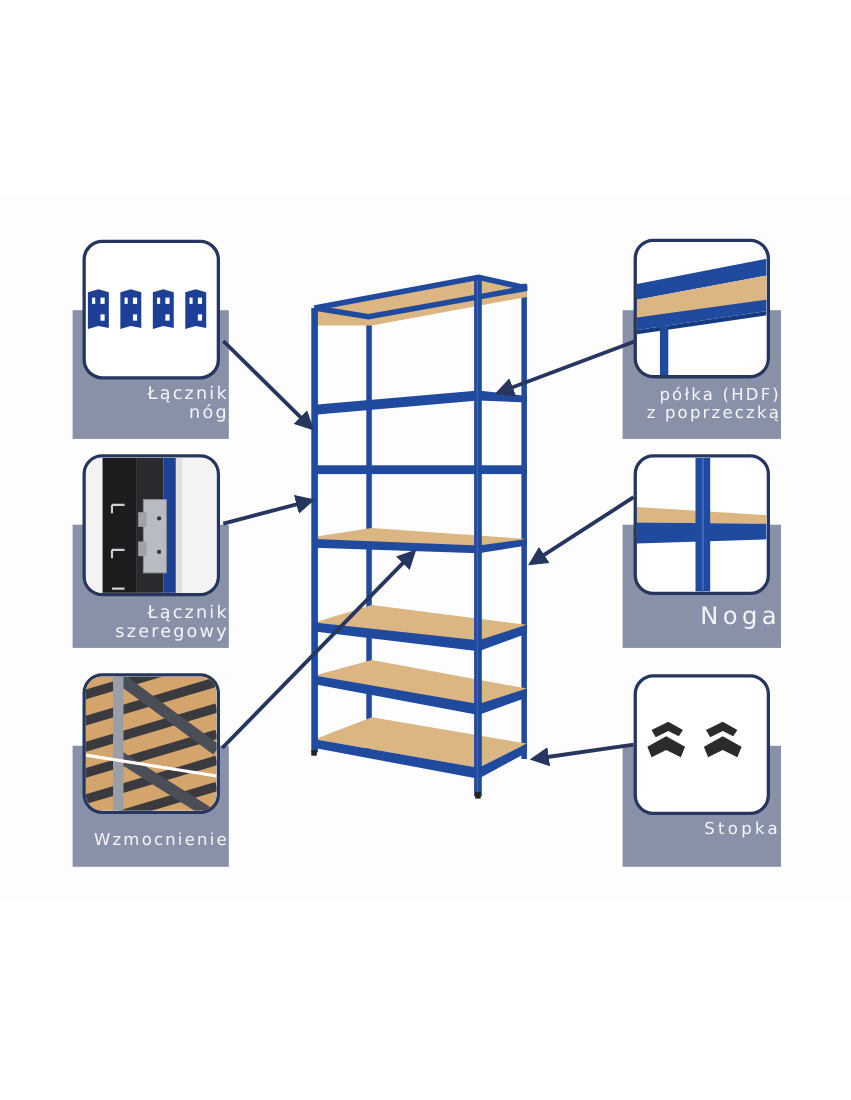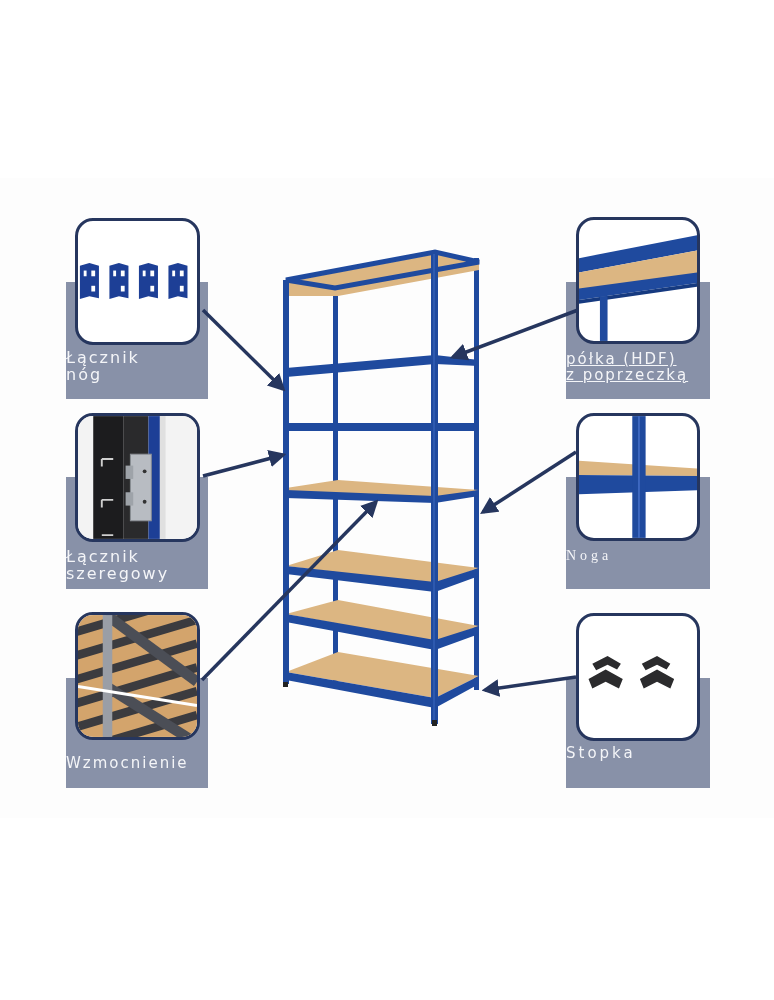--- a/index.html
+++ b/index.html
@@ -6,21 +6,21 @@
   body {
     width: 774px; height: 1000px; position: relative; overflow: hidden;
     background: #ffffff;
     font-family: "DejaVu Sans", sans-serif;
   }
   .bgband { position: absolute; left: 0; top: 178px; width: 774px; height: 640px; background: #fdfdfd; }
   .panel {
     position: absolute; background: #8891a8;
   }
   .label {
-    position: absolute; left: 0; right: 0; text-align: left;
+    position: absolute; left: 0; right: 0; text-align: right;
     color: #f4f5f8; letter-spacing: 2px; line-height: 1.05;
   }
   .card {
     position: absolute; width: 122px; height: 124px;
     background: #ffffff; border: 3px solid #26365e; border-radius: 18px;
     overflow: hidden; box-sizing: border-box;
   }
   .card svg { display: block; width: 100%; height: 100%; }
   #shelf, #arrows { position: absolute; left: 0; top: 0; }
 </style>
@@ -107,37 +107,37 @@
     <g stroke="#4b4e56" stroke-width="11">
       <line x1="30" y1="0" x2="125" y2="70"></line>
       <line x1="30" y1="75" x2="125" y2="135"></line>
     </g>
     <rect x="26" y="0" width="10" height="128" fill="#9a9ea6"></rect>
     <line x1="0" y1="75" x2="125" y2="95" stroke="#ffffff" stroke-width="3"></line>
   </svg>
 </div>
 
 <div class="panel" style="left:566px;top:282px;width:144px;height:117px;">
-  <div class="label" style="top:70px;font-size:15px;text-decoration:underline;">
+  <div class="label" style="top:70px;font-size:15px;">
     <div>półka (HDF)</div>
     <div>z poprzeczką</div>
   </div>
 </div>
 <div class="card" style="left:576px;top:217px;width:124px;height:127px;">
   <svg viewBox="0 0 124 127">
     <polygon points="0,40 124,16 124,32 0,55" fill="#1f4a9e"></polygon>
     <polygon points="0,55 124,32 124,60 0,78" fill="#dcb682"></polygon>
     <polygon points="0,72 124,55 124,66 0,84" fill="#1f4a9e"></polygon>
     <polygon points="0,84 124,66 124,70 0,88" fill="#163a80"></polygon>
     <rect x="22" y="80" width="8" height="47" fill="#1f4a9e"></rect>
   </svg>
 </div>
 
 <div class="panel" style="left:566px;top:477px;width:144px;height:112px;">
-  <div class="label" style="top:72px;font-size:14px;letter-spacing:4px;font-family:Liberation Serif, serif;">
+  <div class="label" style="top:72px;font-size:22px;letter-spacing:4px;">
     <div>Noga</div>
   </div>
 </div>
 <div class="card" style="left:576px;top:413px;width:124px;height:128px;">
   <svg viewBox="0 0 124 128">
     <polygon points="0,47 124,55 124,63 0,62" fill="#dcb682"></polygon>
     <polygon points="0,62 124,63 124,78 0,82" fill="#1f4a9e"></polygon>
     <rect x="56" y="0" width="14" height="128" fill="#1f4a9e"></rect>
     <line x1="63" y1="0" x2="63" y2="128" stroke="#3d68c0" stroke-width="2"></line>
   </svg>

